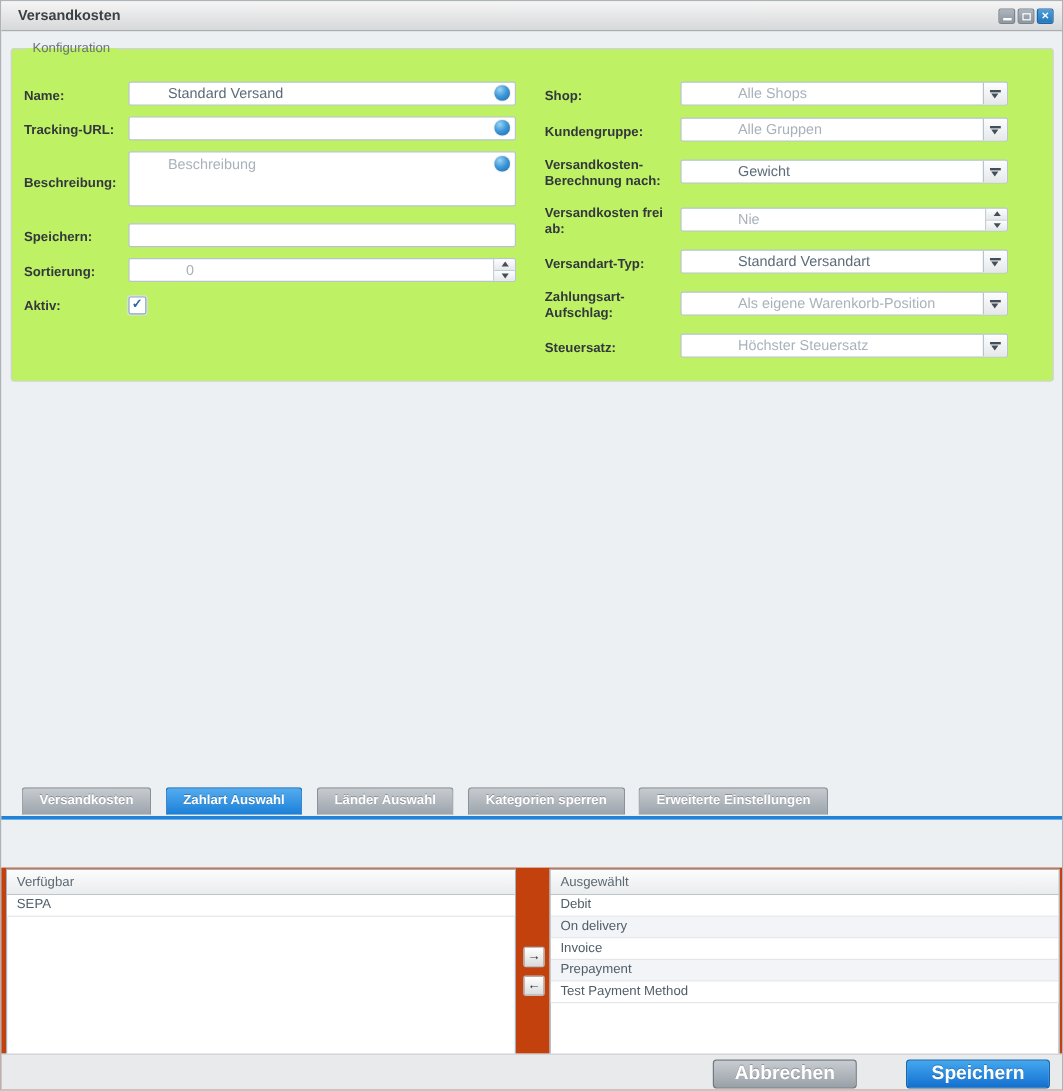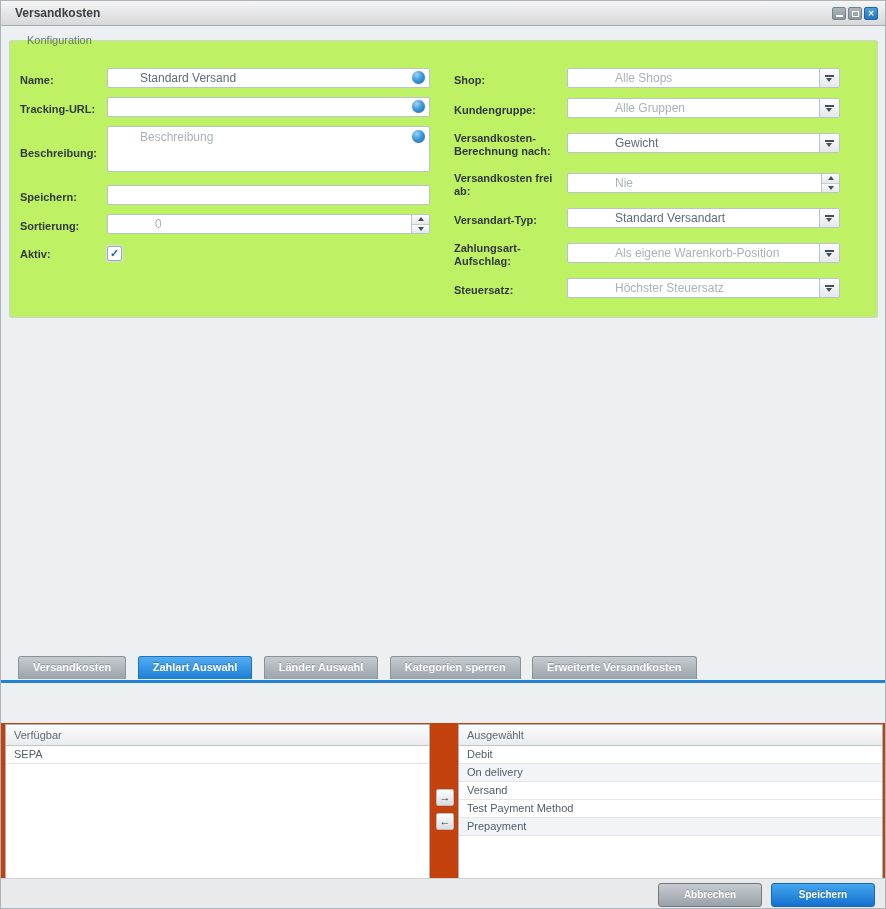--- a/index.html
+++ b/index.html
@@ -89,22 +89,22 @@
   .grid-row.alt { background:#f2f4f7; }
 
   .transfer { position:absolute; left:435px; top:66px; display:flex; flex-direction:column; gap:7px; }
   .tbtn { width:18px; height:17px; border:1px solid #b9bfc4; border-radius:2px;
     background:linear-gradient(#ffffff,#d9dbdd); color:#2f3338; font-size:11px; line-height:15px;
     text-align:center; cursor:pointer; }
 
   
   .footer { position:absolute; left:0; top:877px; right:0; height:32px; background:#e8eaec;
     border-top:1px solid #cfd2d5; display:flex; justify-content:flex-end; align-items:center; gap:9px; padding-right:10px; }
-  .btn { width:104px; height:24px; border-radius:3px; font-family:"Liberation Sans",sans-serif;
-    font-size:10px; font-weight:bold; color:#fff; text-shadow:0 -1px 0 rgba(0,0,0,.25); cursor:pointer; }
+  .btn { width:120px; height:24px; border-radius:3px; font-family:"Liberation Sans",sans-serif;
+    font-size:16px; font-weight:bold; color:#fff; text-shadow:0 -1px 0 rgba(0,0,0,.25); cursor:pointer;margin-left:32px; }
   .btn.gray { background:linear-gradient(#c7ccd1,#99a1a8); border:1px solid #73797f; }
   .btn.blue { background:linear-gradient(#43a7ef,#1470d0); border:1px solid #1368b0; }
 </style>
 </head>
 <body>
 
 <div class="window">
 
   <div class="titlebar">
     <span class="title">Versandkosten</span>
@@ -275,43 +275,43 @@
         </div>
       </div>
     </div>
   </fieldset>
 
   <div class="tabbar">
     <span class="tab">Versandkosten</span>
     <span class="tab active">Zahlart Auswahl</span>
     <span class="tab">Länder Auswahl</span>
     <span class="tab">Kategorien sperren</span>
-    <span class="tab">Erweiterte Versandkosten</span>
+    <span class="tab">Erweiterte Einstellungen</span>
   </div>
   <div class="tab-underline"></div>
 
   <div class="tabcontent">
 
     <div class="panel left">
       <div class="panel-header">Verfügbar</div>
       <div class="grid-row">SEPA</div>
     </div>
 
     <div class="transfer">
       <button class="tbtn">→</button>
       <button class="tbtn">←</button>
     </div>
 
     <div class="panel right">
       <div class="panel-header">Ausgewählt</div>
       <div class="grid-row">Debit</div>
       <div class="grid-row alt">On delivery</div>
-      <div class="grid-row">Versand</div>
+      <div class="grid-row">Invoice</div>
+      <div class="grid-row alt">Prepayment</div>
       <div class="grid-row">Test Payment Method</div>
-      <div class="grid-row alt">Prepayment</div>
     </div>
   </div>
 
   <div class="footer">
     <button class="btn gray">Abbrechen</button>
     <button class="btn blue">Speichern</button>
   </div>
 
 </div>
 

